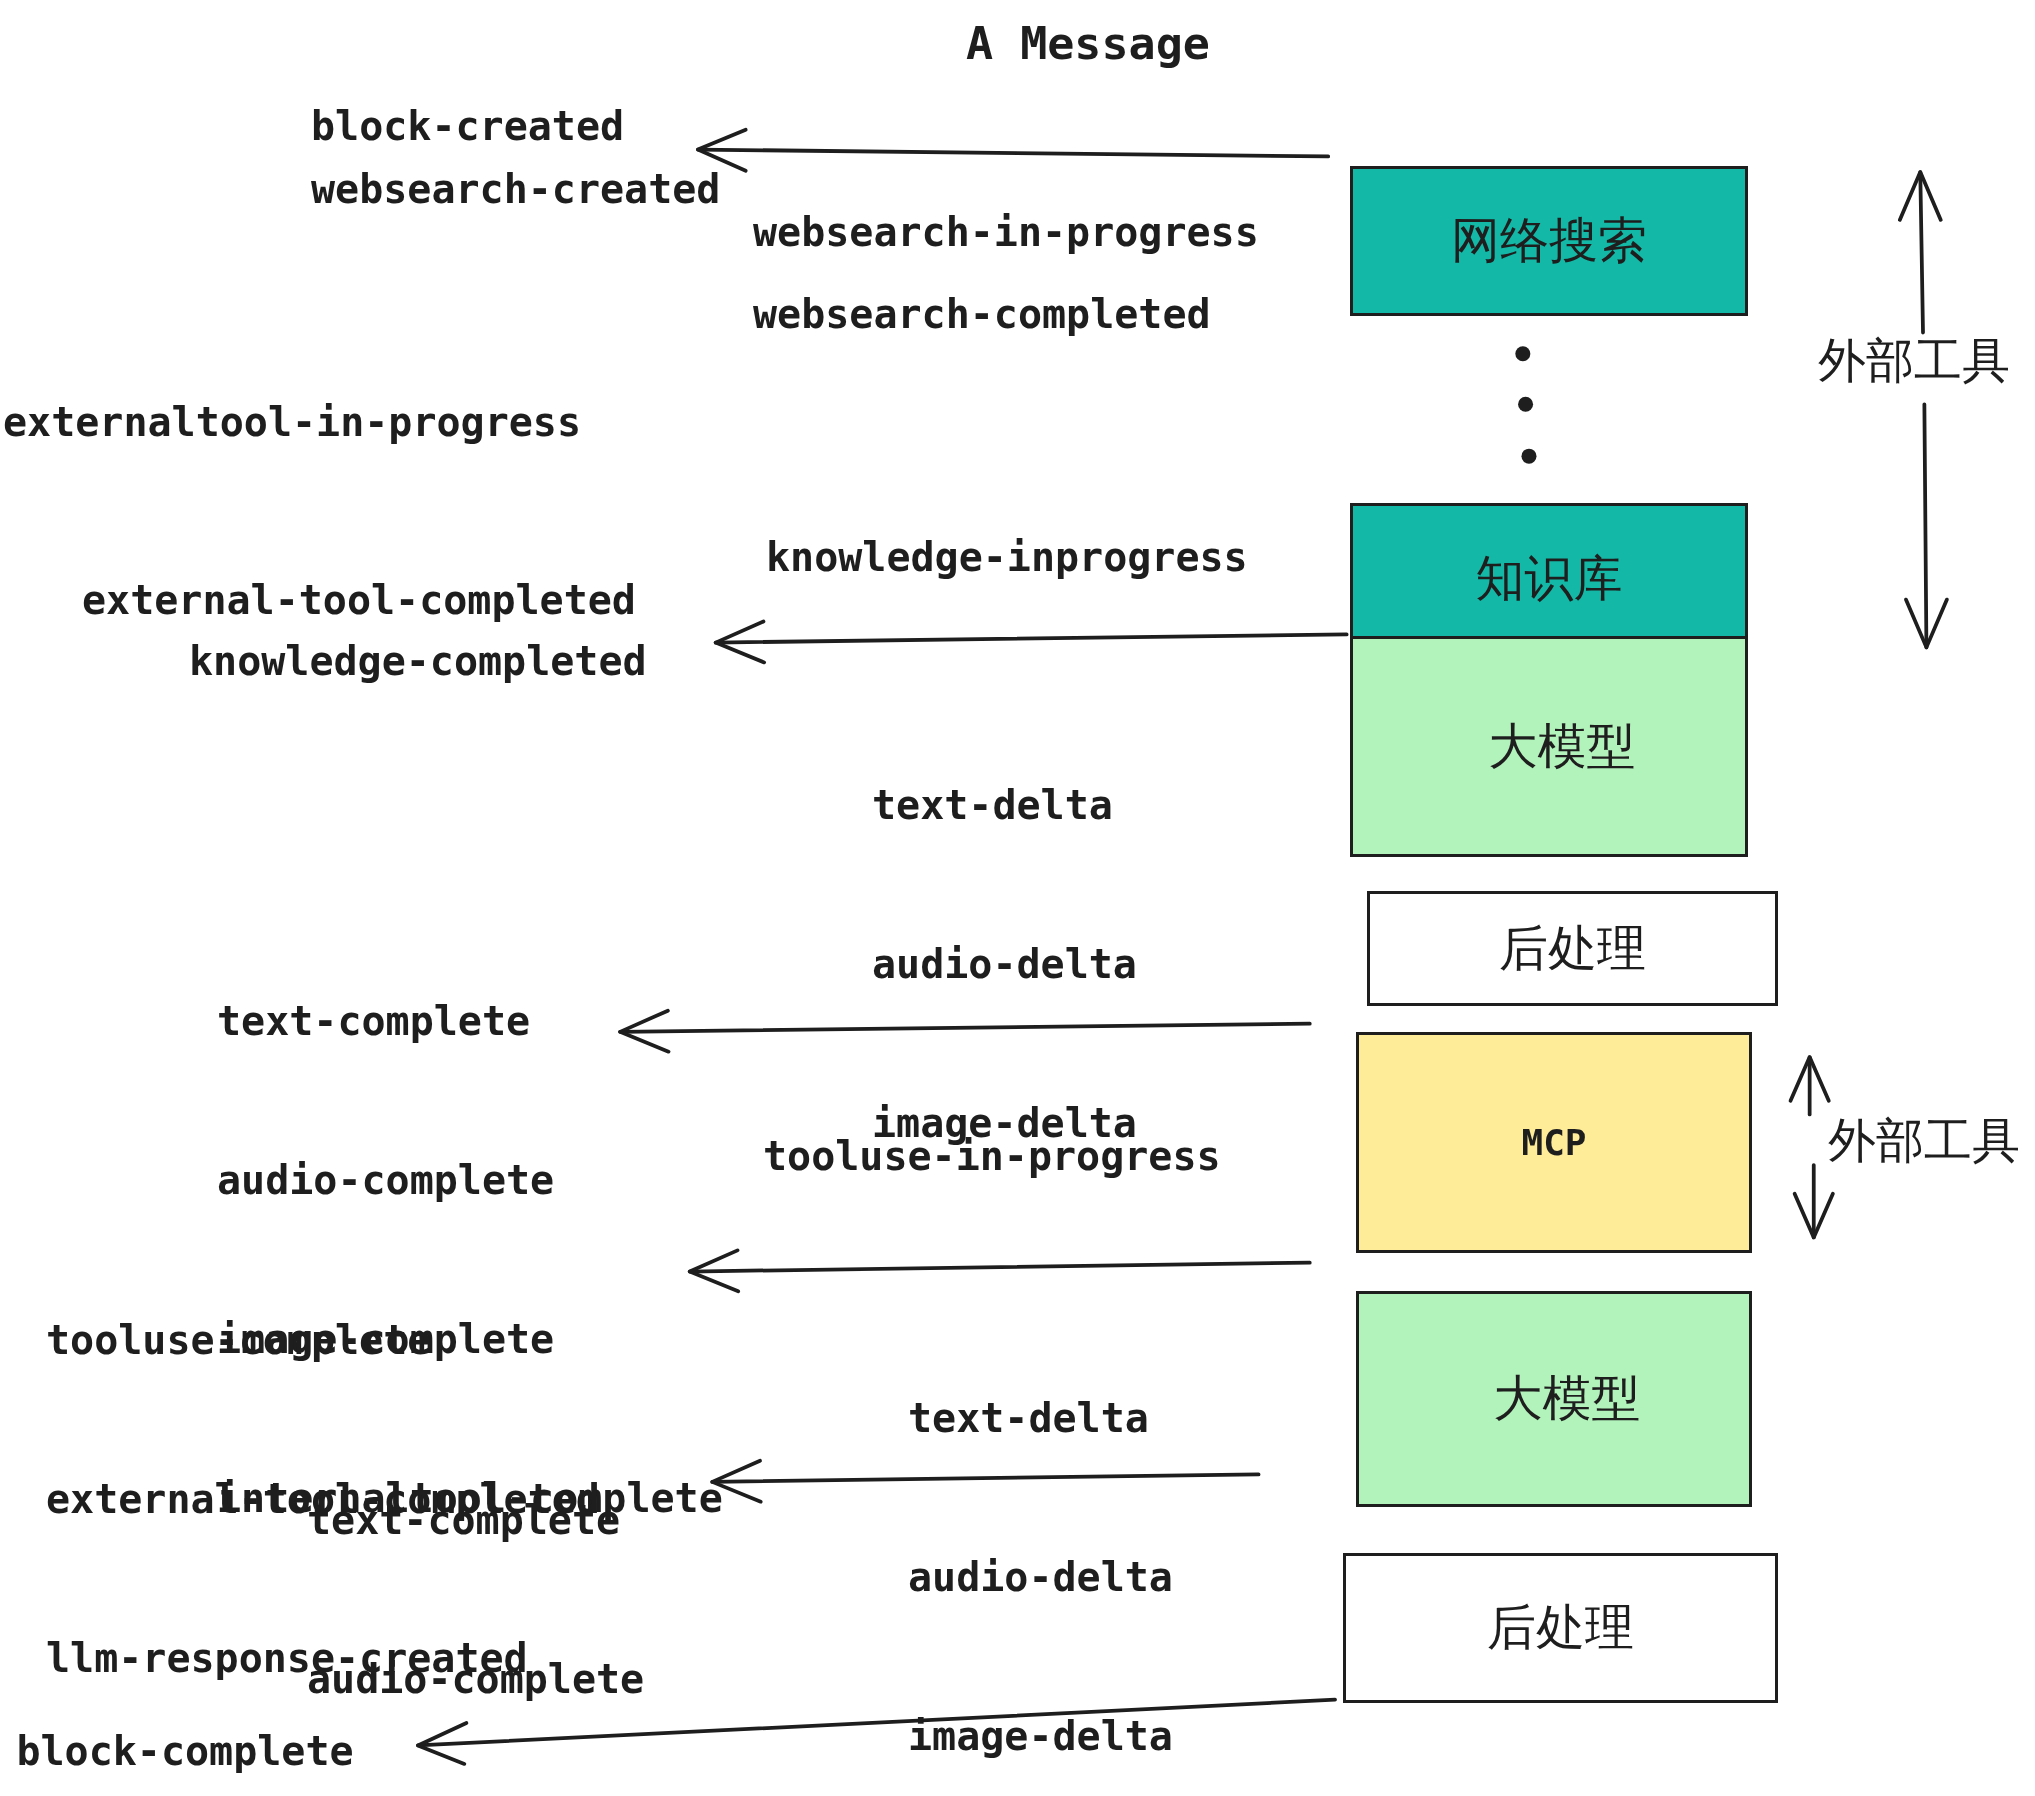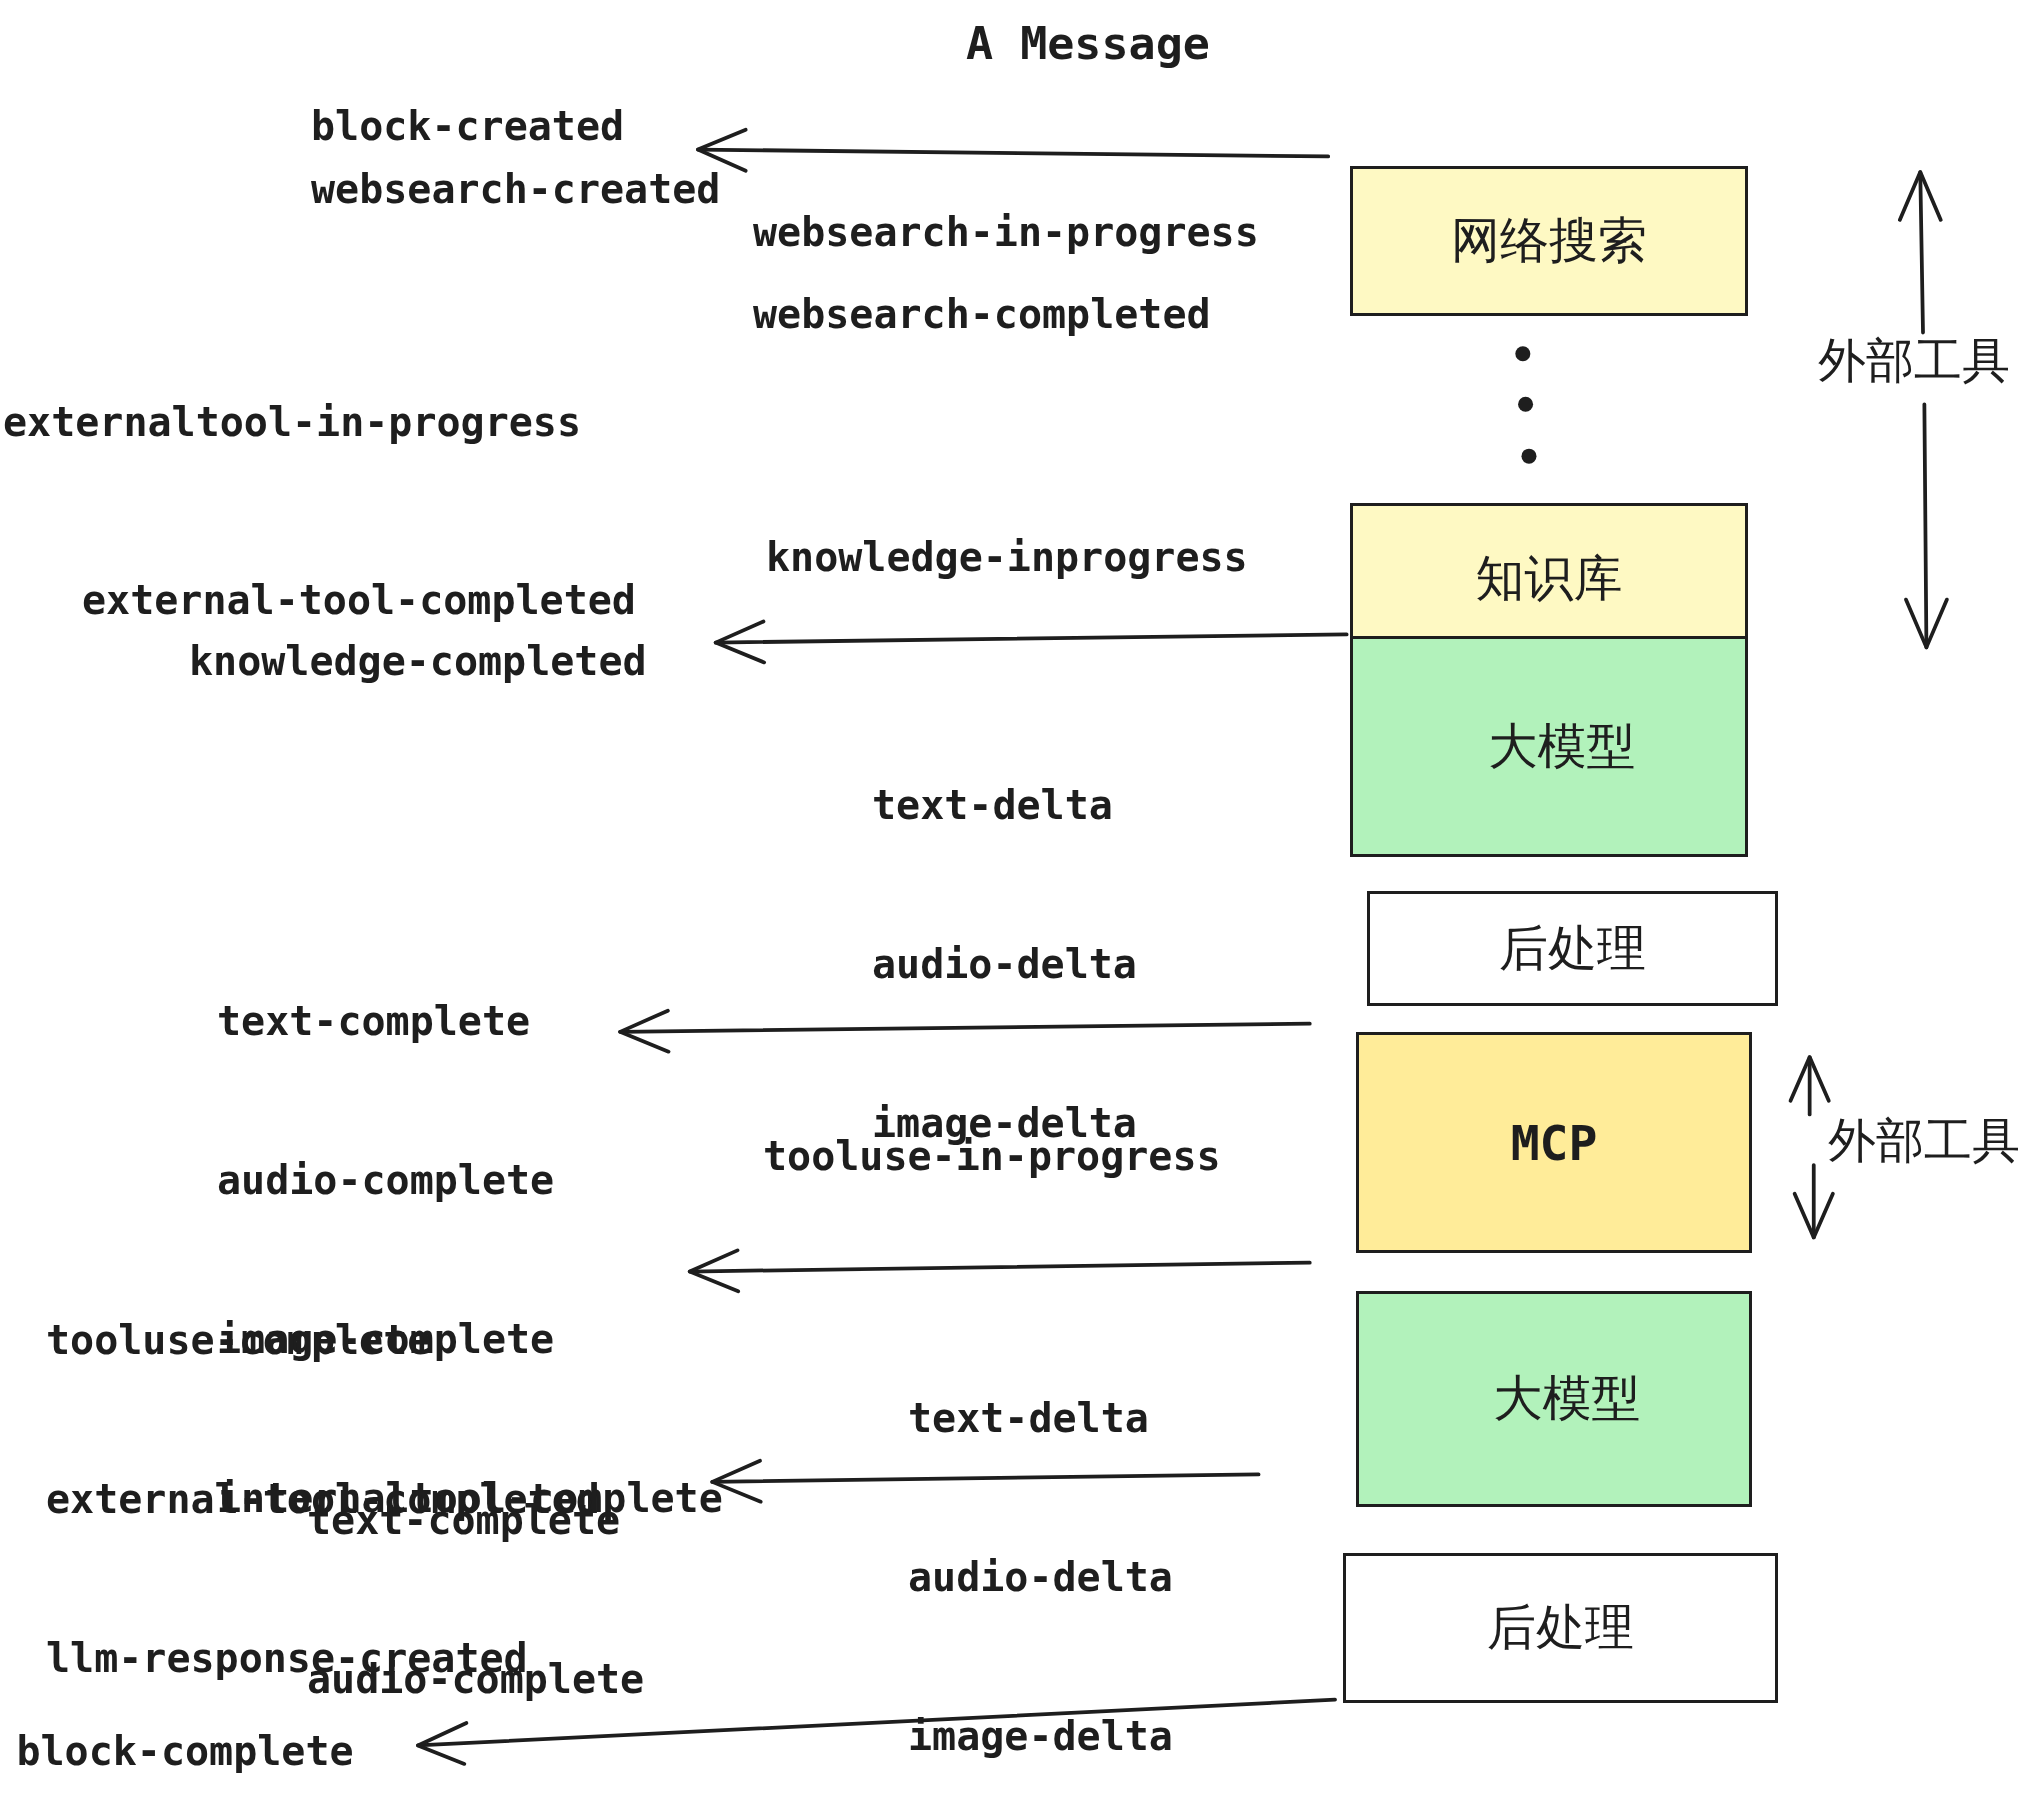--- a/index.html
+++ b/index.html
@@ -46,23 +46,23 @@
   }
   .box .blabel {
     font-family: "DejaVu Sans", "Liberation Sans", sans-serif;
     font-size: 49px;
     color: #1e1e1e;
     white-space: pre;
   }
   .box .blabel.mono {
     font-family: "DejaVu Sans Mono", "Liberation Mono", monospace;
     font-weight: bold;
-    font-size: 48px;
-  }
-  .fill-pink   { background: #fef9c3; }
+    font-size: 36px;
+  }
+  .fill-pink   { background: #14b8a6; }
   .fill-green  { background: #b2f2bb; padding-left: 26px; }
   .fill-yellow { background: #ffec99; }
   .fill-white  { background: #ffffff; }
 </style>
 </head>
 <body>
 
 <div id="canvas">
 
   <svg class="overlay" viewBox="0 0 2980 2630" xmlns="http://www.w3.org/2000/svg">

